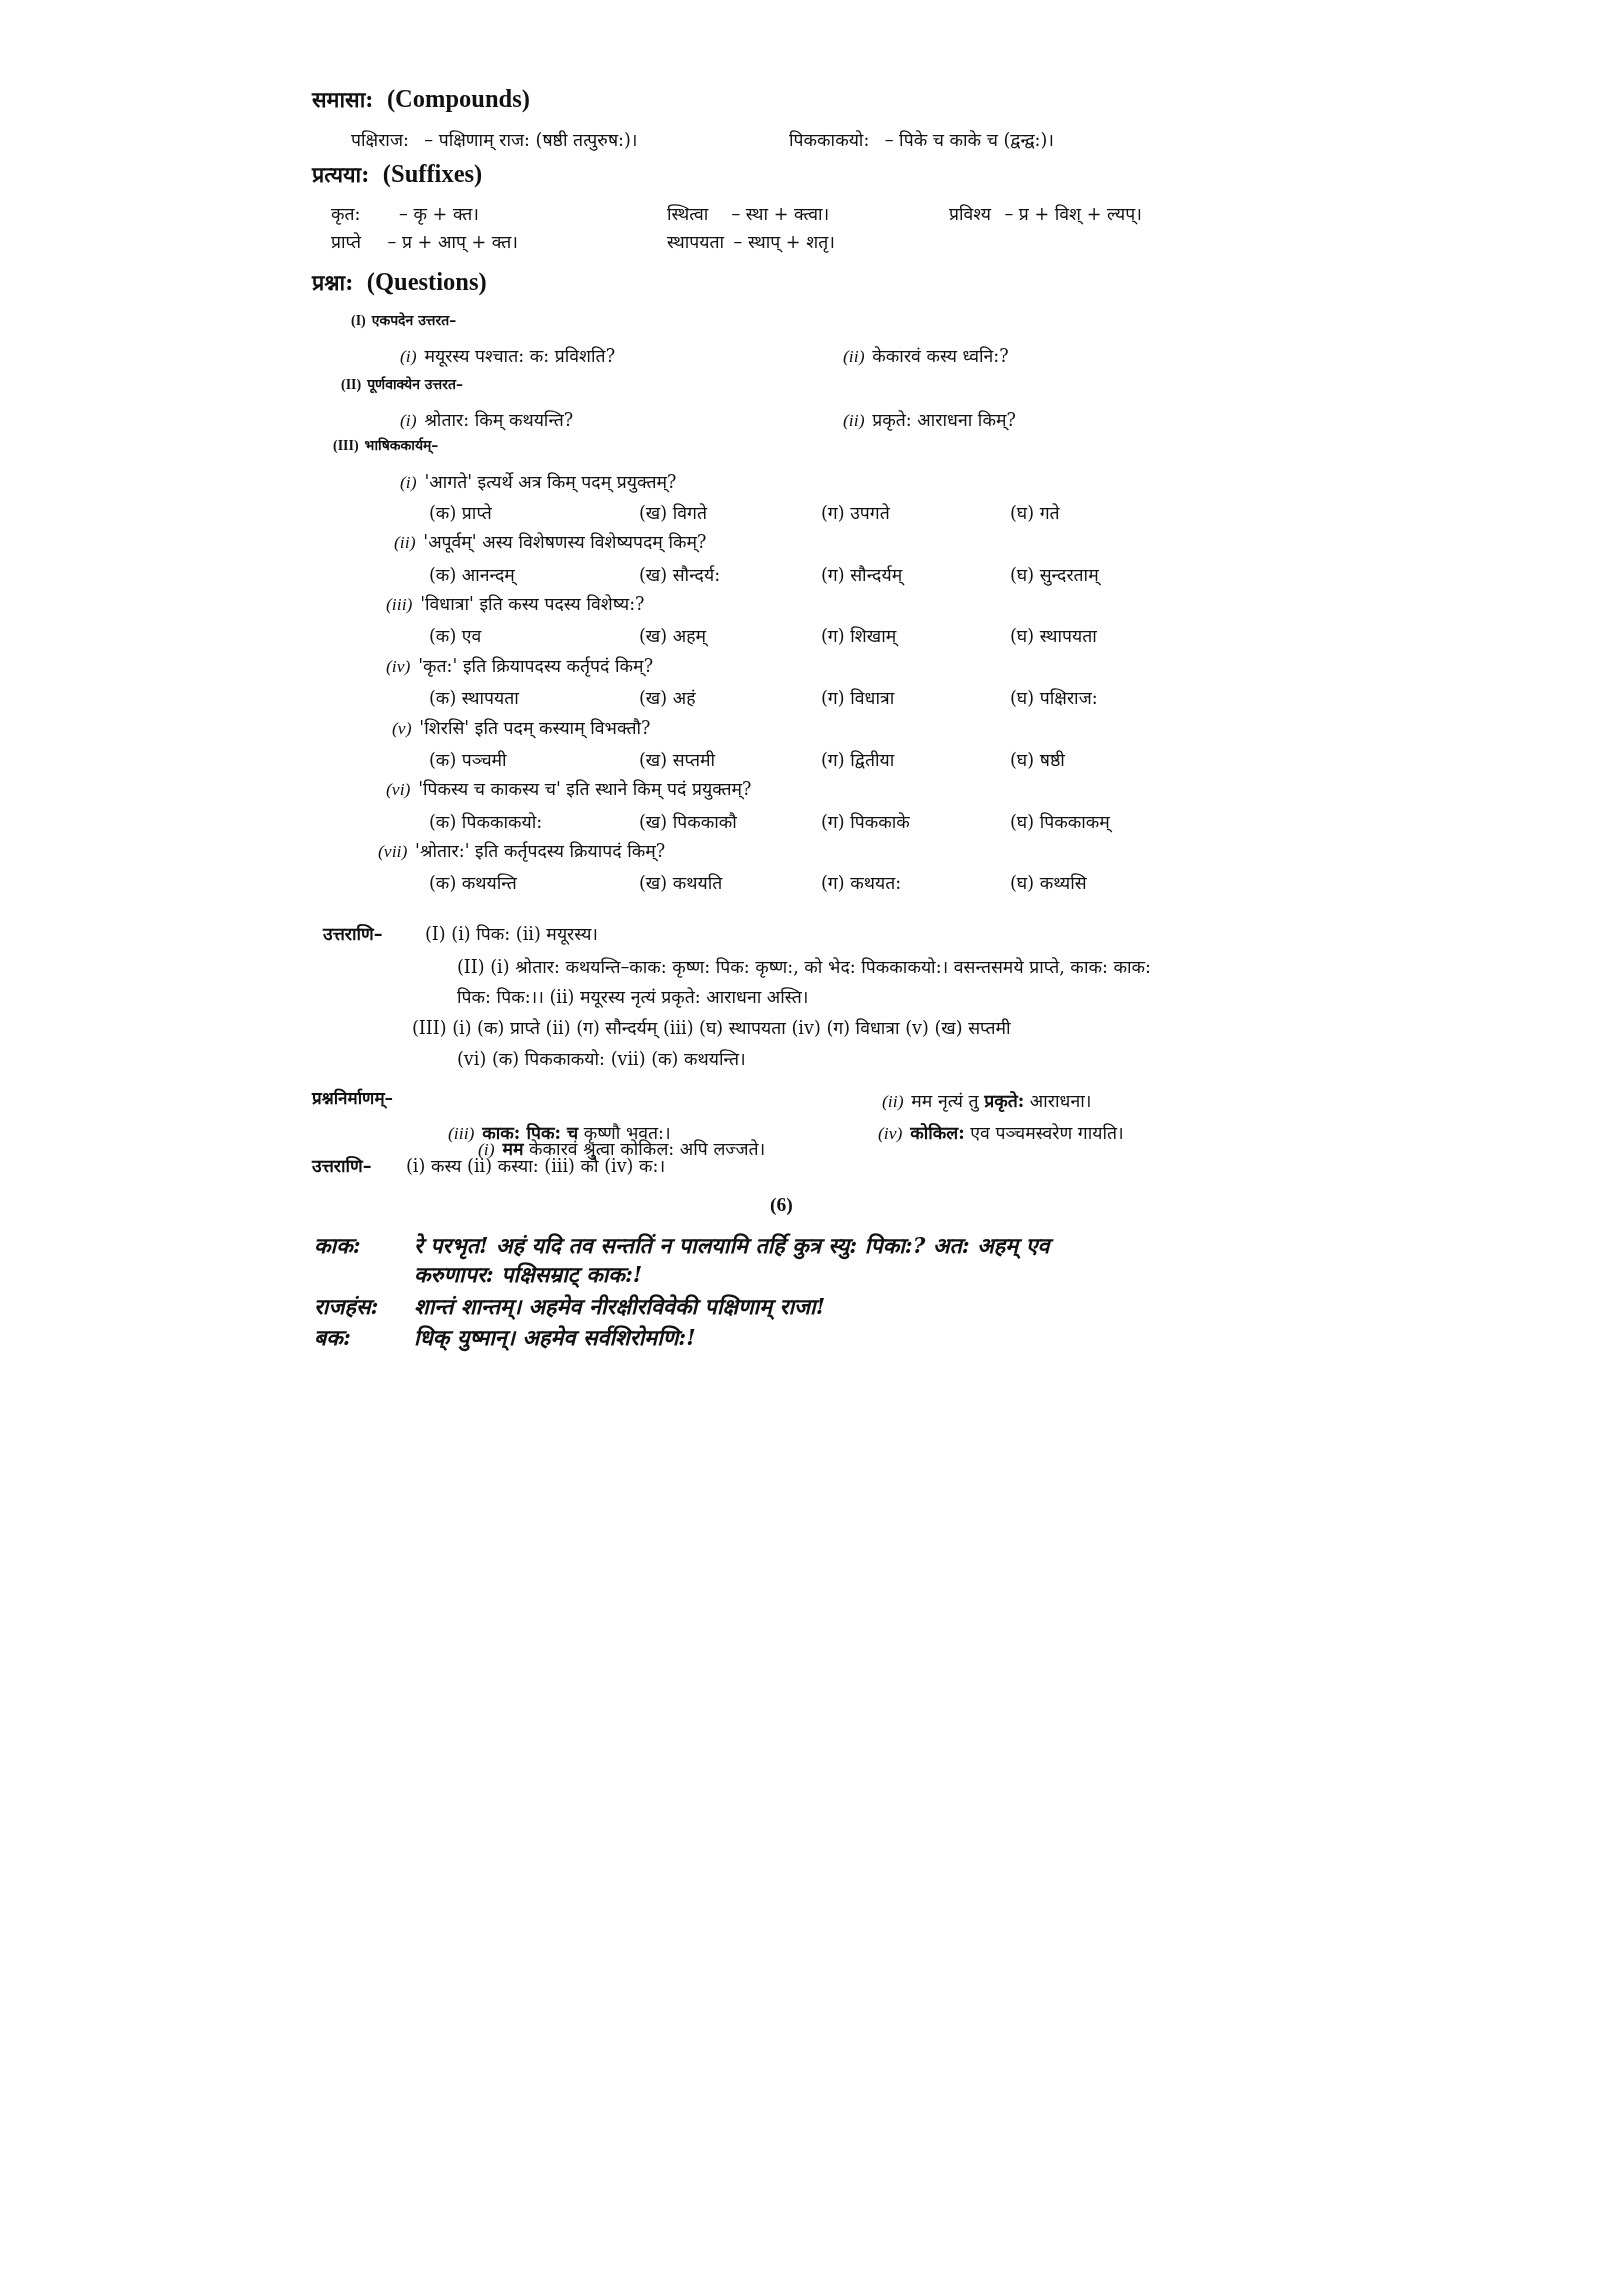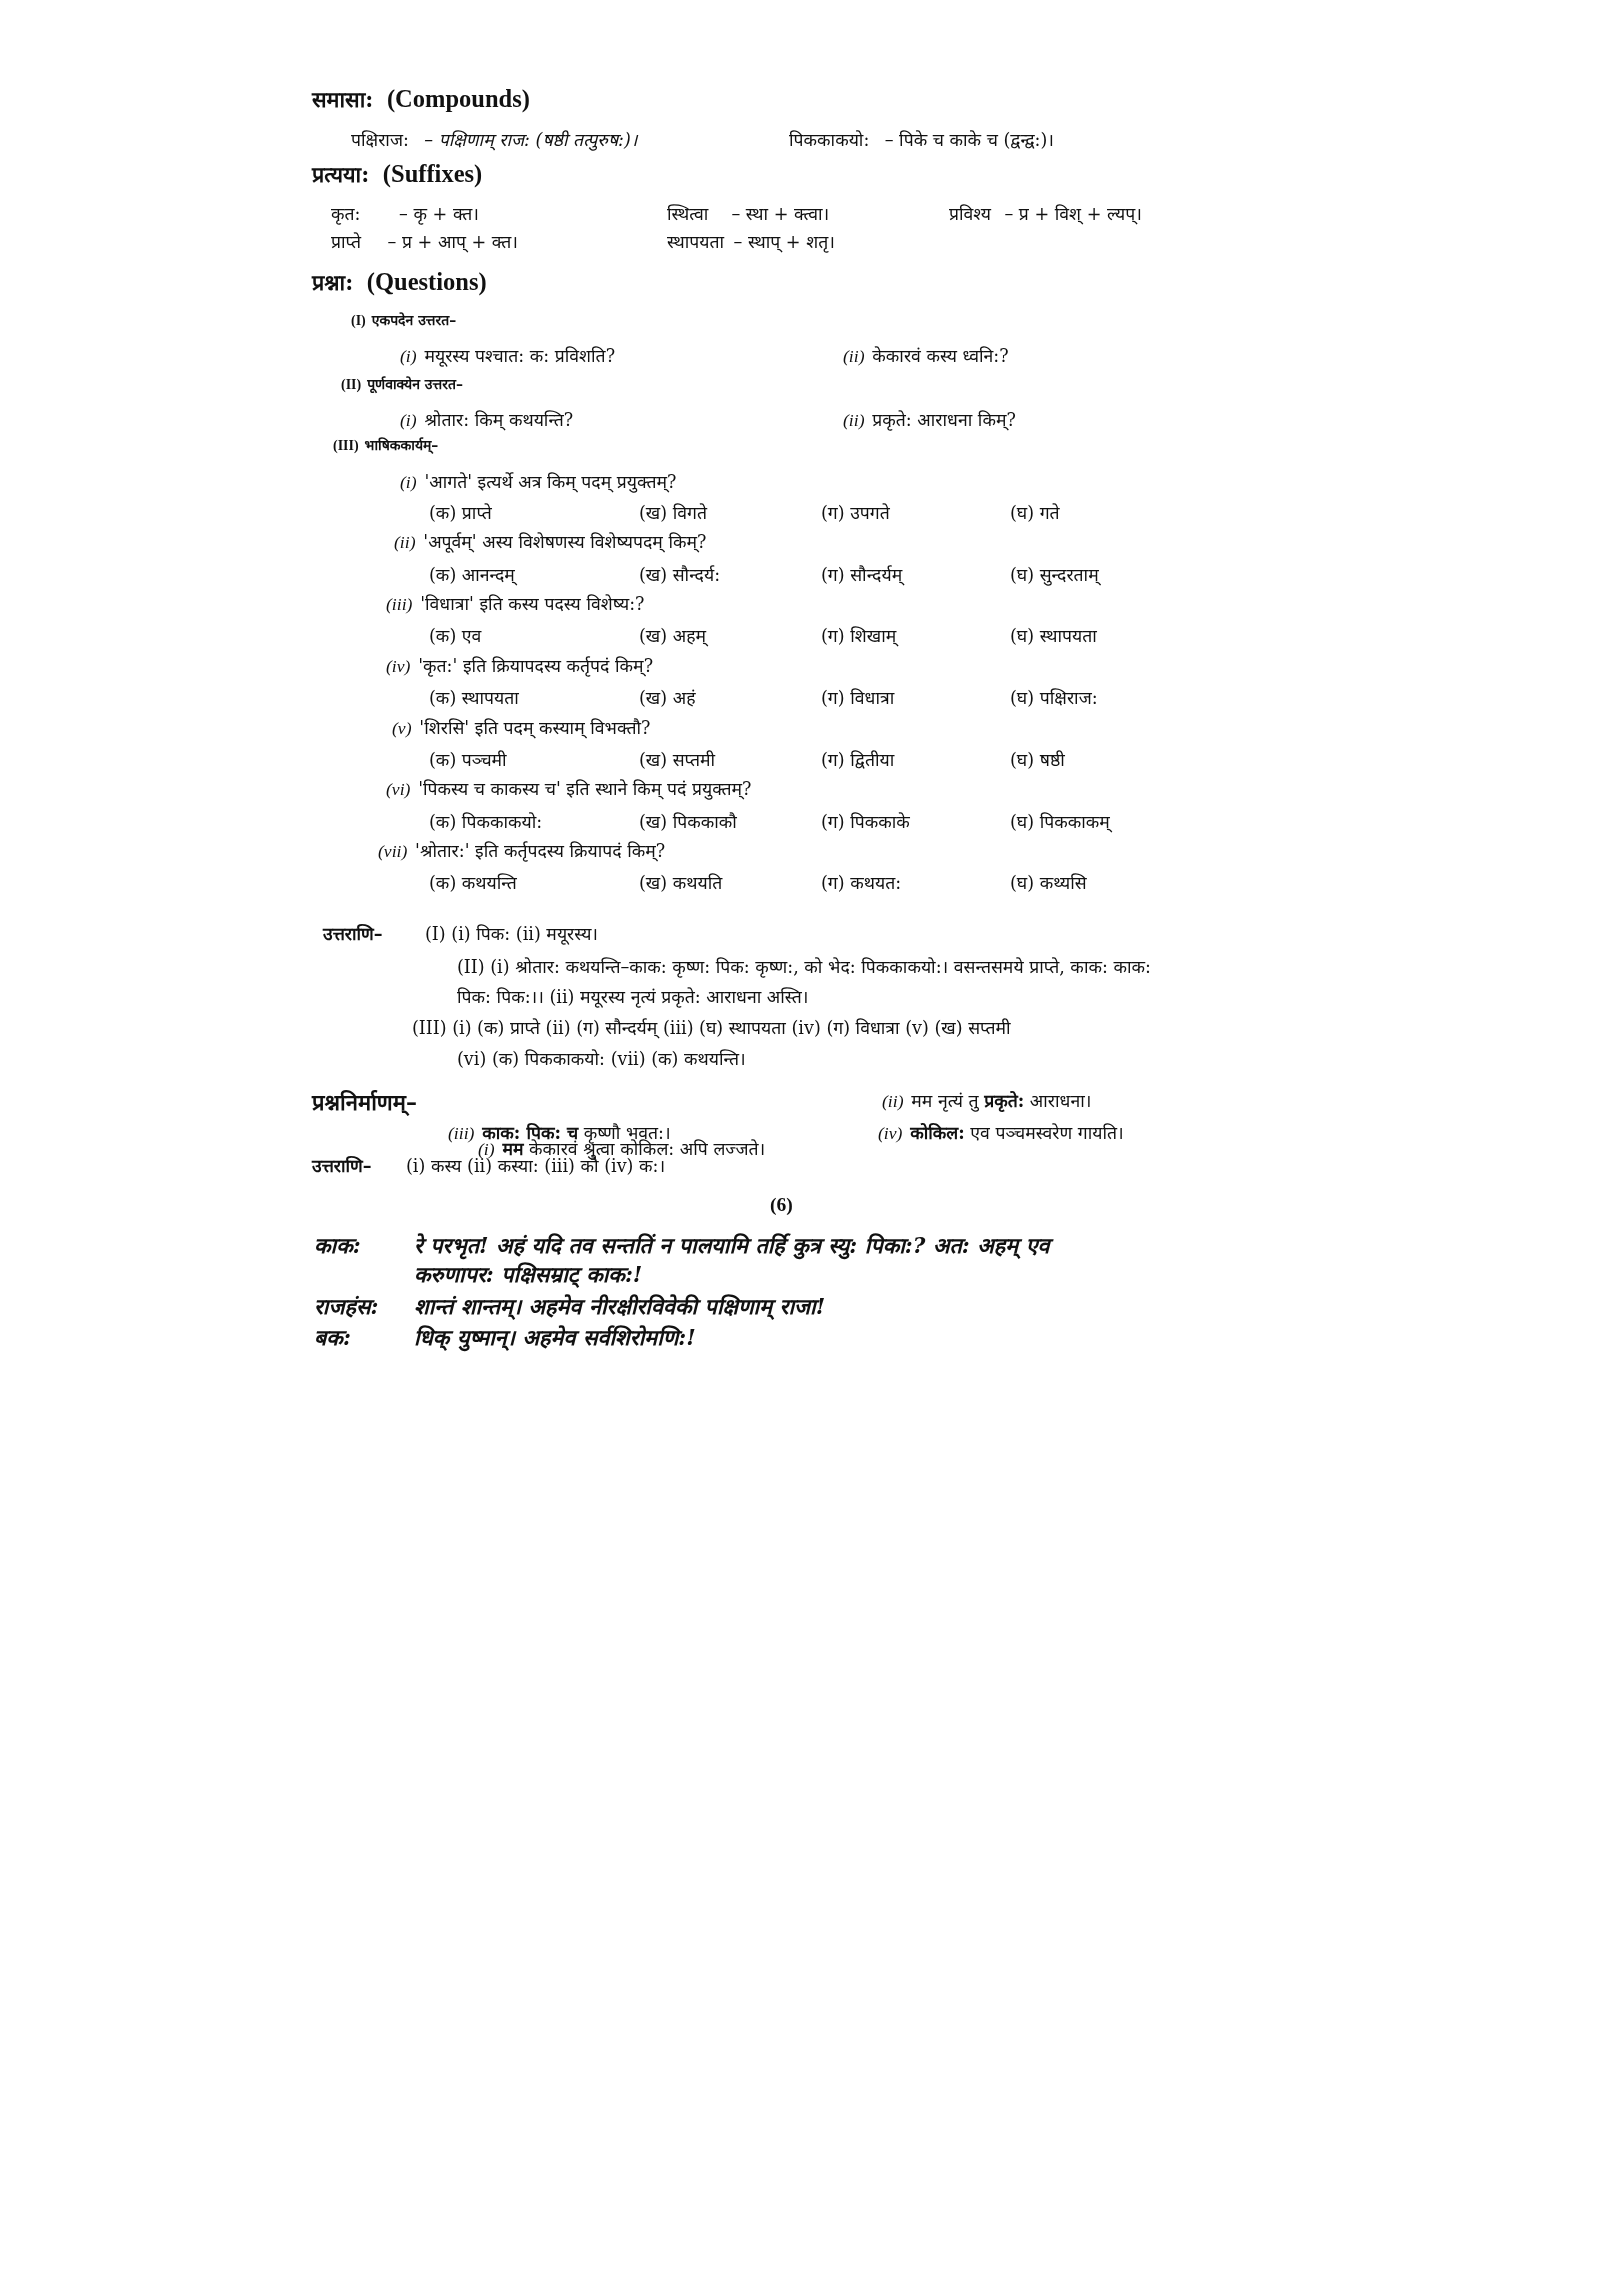--- a/index.html
+++ b/index.html
@@ -21,21 +21,21 @@
   .pageno { font-family: "Liberation Serif", serif; font-size: 19.6px; font-weight: bold; }
 </style>
 </head>
 <body>
 
 <div class="abs h1" style="left:312px; top:84px;">
   <span>समासा:</span><span class="en">(Compounds)</span>
 </div>
 <div class="abs t" style="left:351px; top:127px;">
   <span>पक्षिराज:</span>
-  <span style="margin-left:9.8px;font-style:italic;">– पक्षिणाम् राज: (षष्ठी तत्पुरुष:)।</span>
+  <span style="margin-left:9.8px;">– पक्षिणाम् राज: (षष्ठी तत्पुरुष:)।</span>
 </div>
 <div class="abs t" style="left:789px; top:127px;">
   <span>पिककाकयो:</span>
   <span style="margin-left:9.8px;">– पिके च काके च (द्वन्द्व:)।</span>
 </div>
 
 <div class="abs h1" style="left:312px; top:159px;">
   <span>प्रत्यया:</span><span class="en">(Suffixes)</span>
 </div>
 <div class="abs t" style="left:331px; top:201px;">
@@ -146,21 +146,21 @@
   <span class="opt" style="left:1010px; top:870px;">(घ) कथ्यसि</span>
 </div>
 
 <div class="abs t b" style="left:323px; top:921px;">उत्तराणि–</div>
 <div class="abs t" style="left:425px; top:921px;">(I) (i) पिक:   (ii) मयूरस्य।</div>
 <div class="abs t" style="left:420px; top:954px;margin-left:37px;">(II) (i) श्रोतार: कथयन्ति–काक: कृष्ण: पिक: कृष्ण:, को भेद: पिककाकयो:। वसन्तसमये प्राप्ते, काक: काक:</div>
 <div class="abs t" style="left:457px; top:984px;">पिक: पिक:।। (ii) मयूरस्य नृत्यं प्रकृते: आराधना अस्ति।</div>
 <div class="abs t" style="left:412px; top:1015px;">(III) (i) (क) प्राप्ते (ii) (ग) सौन्दर्यम् (iii) (घ) स्थापयता (iv) (ग) विधात्रा (v) (ख) सप्तमी</div>
 <div class="abs t" style="left:457px; top:1046px;">(vi) (क) पिककाकयो: (vii) (क) कथयन्ति।</div>
 
-<div class="abs t b" style="left:312px; top:1086px; font-size:22px;">प्रश्ननिर्माणम्–</div>
+<div class="abs t b" style="left:312px; top:1086px; font-size:17px;">प्रश्ननिर्माणम्–</div>
 <div class="abs t" style="left:478px; top:1136px;">
   <span class="num">(i)</span><span></span><span class="b">मम</span><span> केकारवं श्रुत्वा कोकिल: अपि लज्जते।</span>
 </div>
 <div class="abs t" style="left:882px; top:1088px;">
   <span class="num">(ii)</span><span>मम नृत्यं तु </span><span class="b">प्रकृते:</span><span> आराधना।</span>
 </div>
 <div class="abs t" style="left:448px; top:1120px;">
   <span class="num">(iii)</span><span></span><span class="b">काक: पिक: च</span><span> कृष्णौ भवत:।</span>
 </div>
 <div class="abs t" style="left:878px; top:1120px;">

